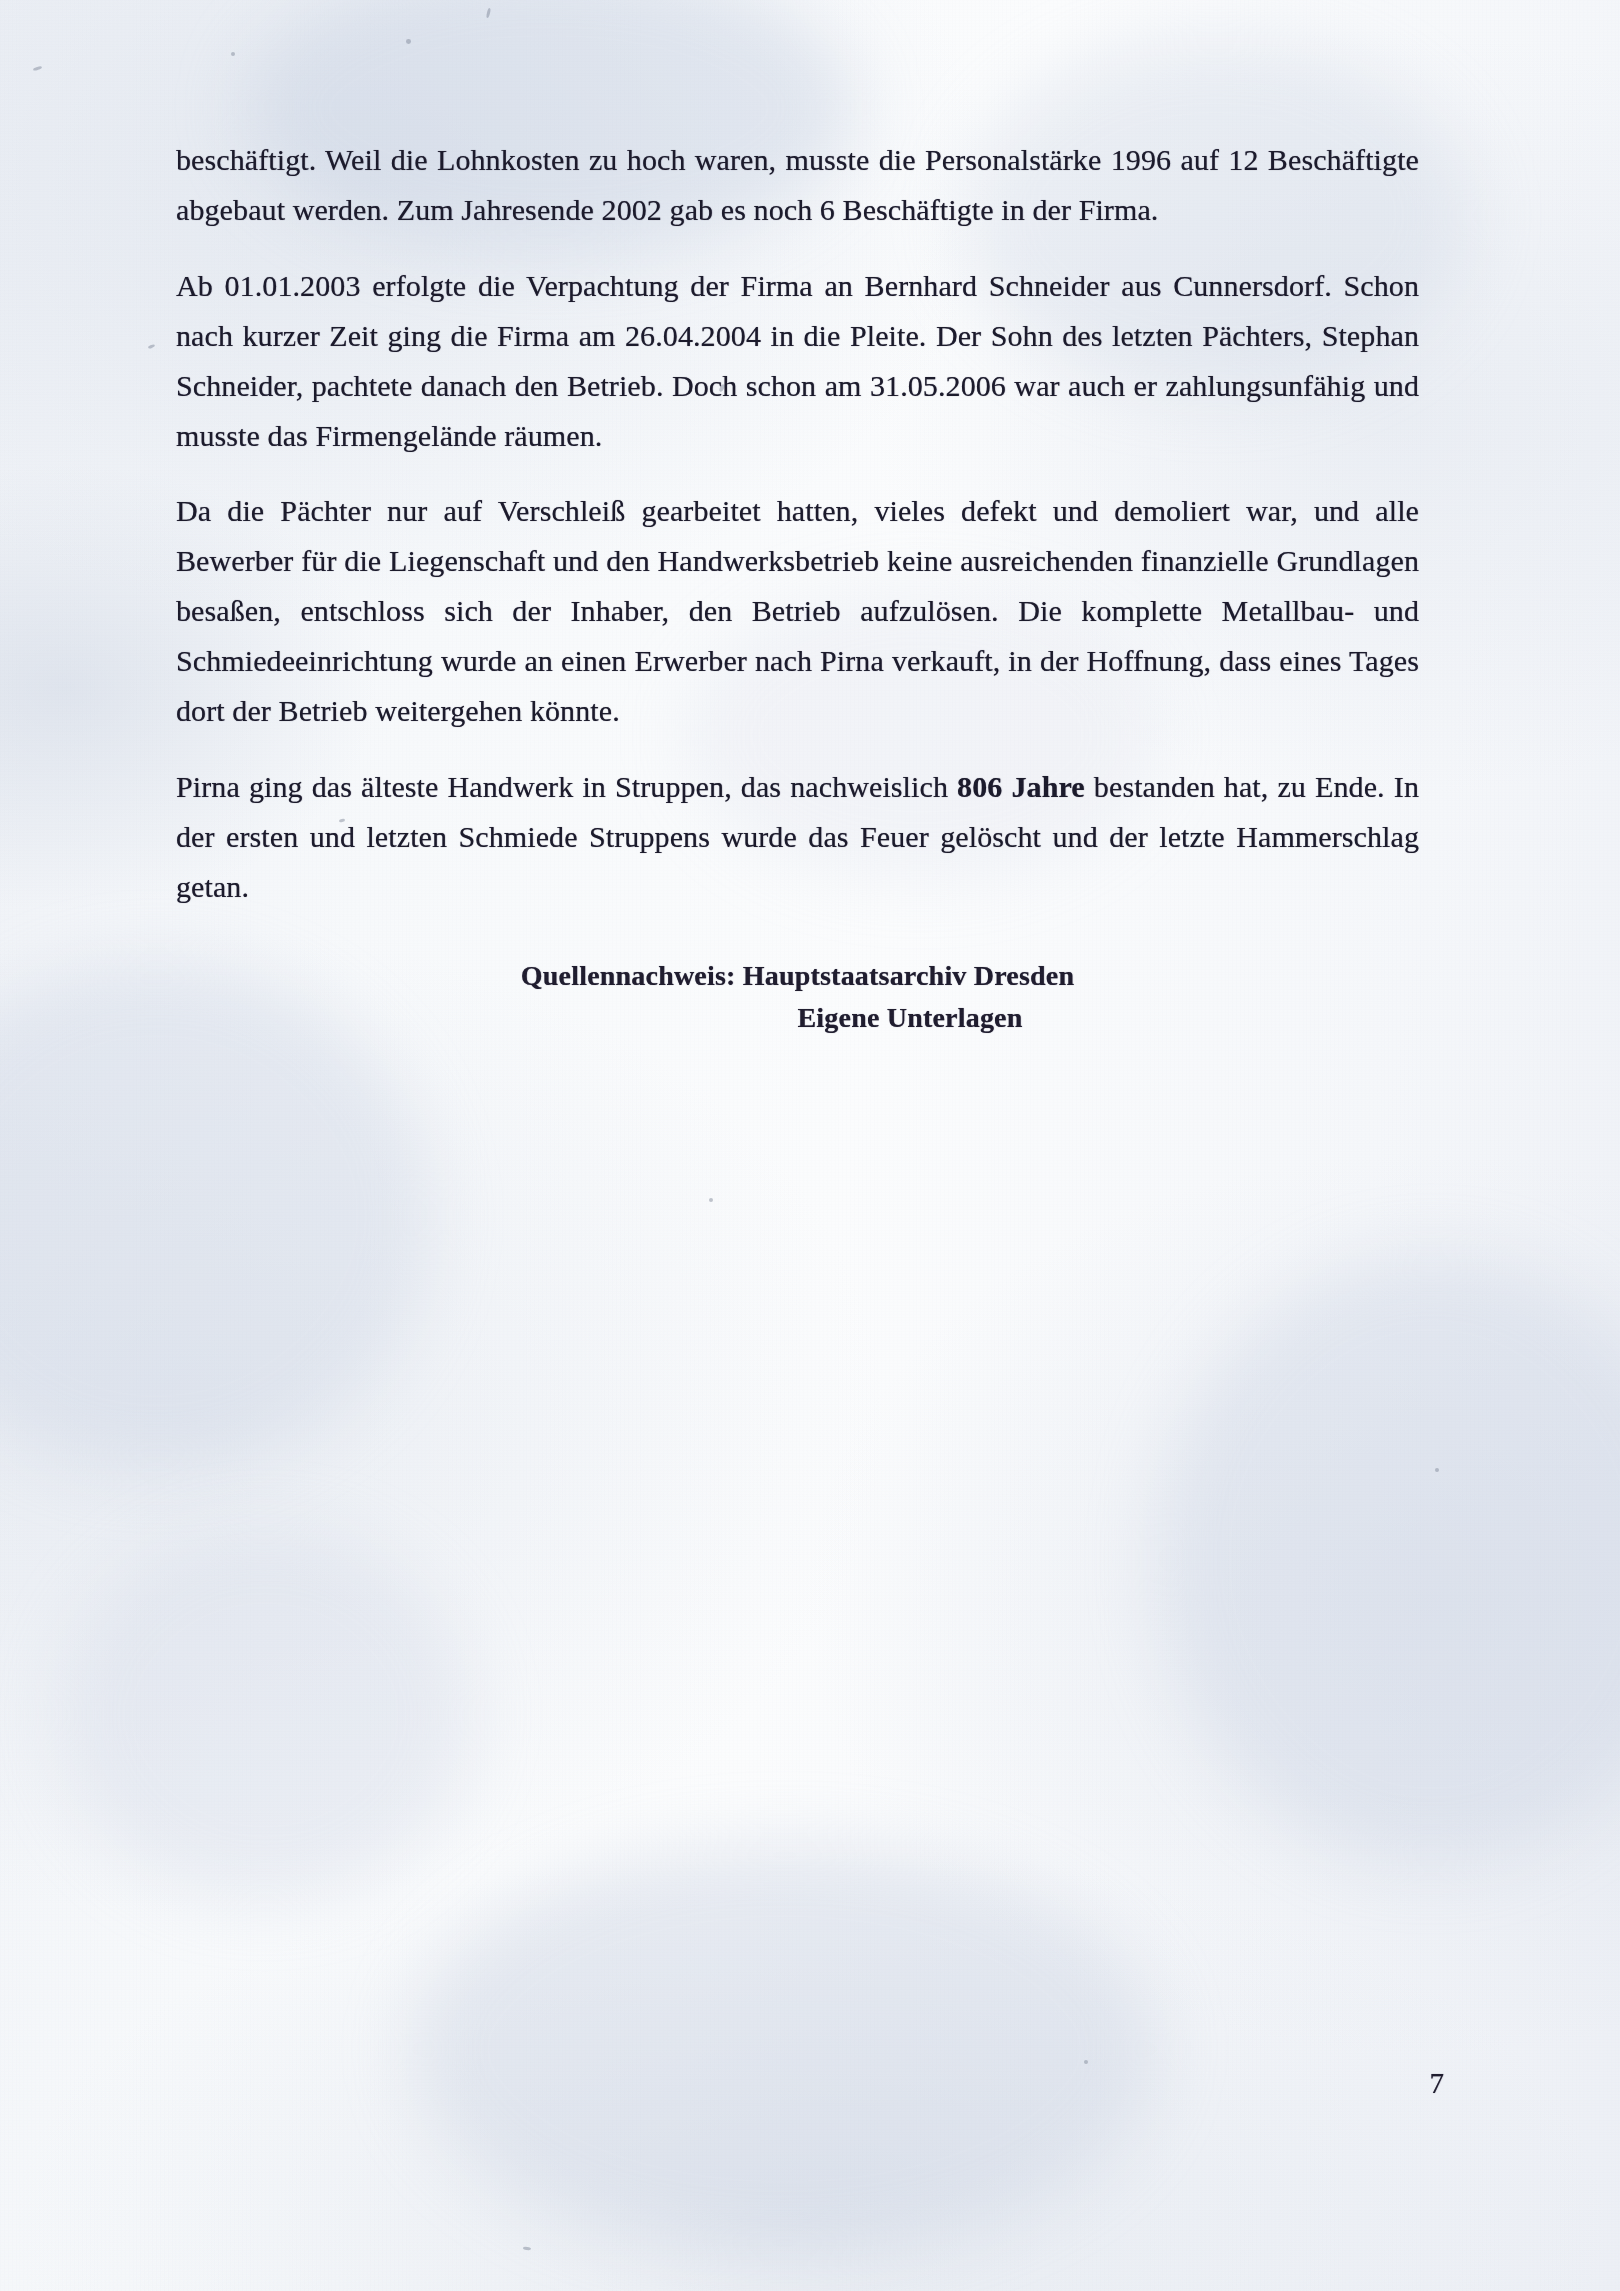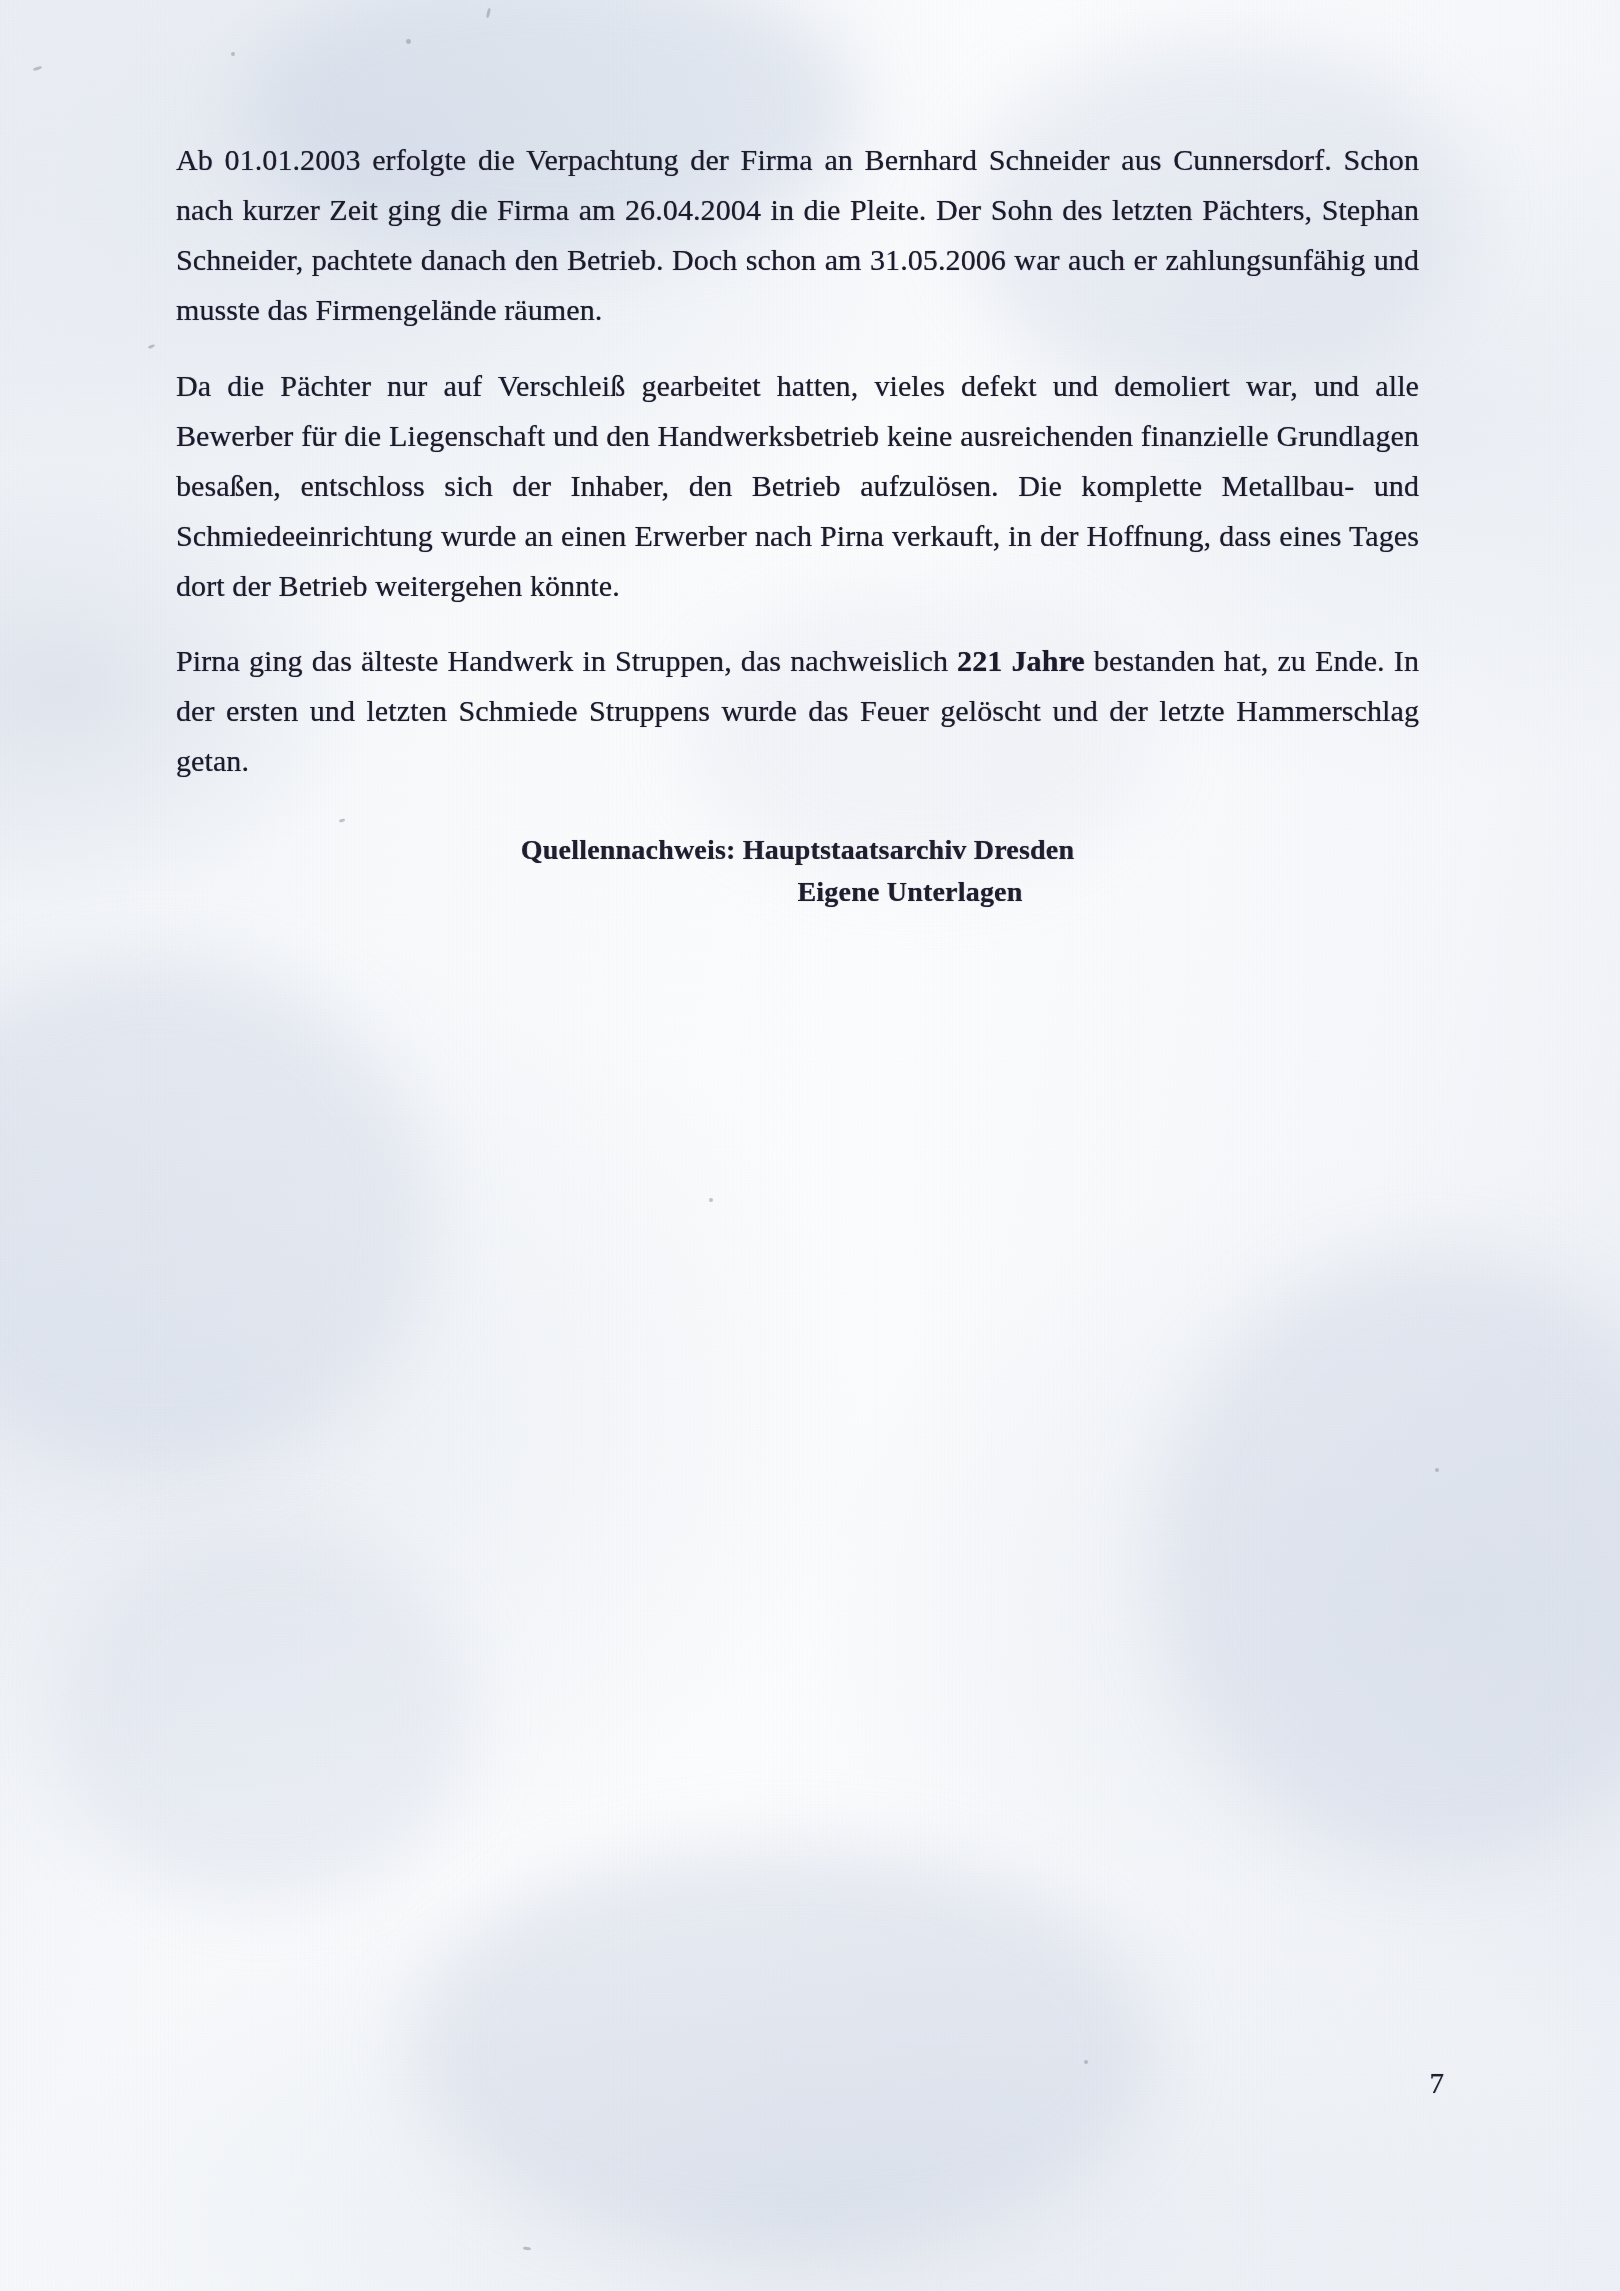--- a/index.html
+++ b/index.html
@@ -131,26 +131,27 @@
   <div class="speck" style="left:148px;  top:345px;  width:6.9px;  height:2.9px;  transform:rotate(-22deg);"></div>
   <div class="speck" style="left:720px;  top:384px;  width:3.9px;  height:7.8px;  transform:rotate(26deg);"></div>
   <div class="speck" style="left:339px;  top:819px;  width:5.9px;  height:2.9px;  transform:rotate(-12deg);"></div>
   <div class="speck" style="left:709px;  top:1198px; width:3.9px;  height:3.9px;"></div>
   <div class="speck" style="left:1435px; top:1468px; width:3.9px;  height:3.9px;"></div>
   <div class="speck" style="left:523px;  top:2247px; width:7.8px;  height:2.9px;  transform:rotate(8deg);"></div>
   <div class="speck" style="left:1084px; top:2060px; width:3.9px;  height:3.9px;"></div>
 
   <div class="content">
 
+    <p class="para inked">beschäftigt. Weil die Lohnkosten zu hoch waren, musste die Personalstärke 1996 auf 12 Beschäftigte abgebaut werden. Zum Jahresende 2002 gab es noch 6 Beschäftigte in der Firma.</p>
 
     <p class="para inked">Ab 01.01.2003 erfolgte die Verpachtung der Firma an Bernhard Schneider aus Cunnersdorf. Schon nach kurzer Zeit ging die Firma am 26.04.2004 in die Pleite. Der Sohn des letzten Pächters, Stephan Schneider, pachtete danach den Betrieb. Doch schon am 31.05.2006 war auch er zahlungsunfähig und musste das Firmengelände räumen.</p>
 
     <p class="para inked">Da die Pächter nur auf Verschleiß gearbeitet hatten, vieles defekt und demoliert war, und alle Bewerber für die Liegenschaft und den Handwerksbetrieb keine ausreichenden finanzielle Grundlagen besaßen, entschloss sich der Inhaber, den Betrieb aufzulösen. Die komplette Metallbau- und Schmiedeeinrichtung wurde an einen Erwerber nach Pirna verkauft, in der Hoffnung, dass eines Tages dort der Betrieb weitergehen könnte.</p>
 
-    <p class="para inked"><span>Pirna ging das älteste Handwerk in Struppen, das nachweislich </span><b>221 Jahre</b><span> bestanden hat, zu Ende. In der ersten und letzten Schmiede Struppens wurde das Feuer gelöscht und der letzte Hammerschlag getan.</span></p>
+    <p class="para inked"><span>Pirna ging das älteste Handwerk in Struppen, das nachweislich </span><b>806 Jahre</b><span> bestanden hat, zu Ende. In der ersten und letzten Schmiede Struppens wurde das Feuer gelöscht und der letzte Hammerschlag getan.</span></p>
 
     <div class="sources inked">
       <div class="src-line"><span>Quellennachweis:</span>&nbsp;<span>Hauptstaatsarchiv Dresden</span></div>
       <div class="src-line src-indent">Eigene Unterlagen</div>
     </div>
 
   </div>
 
   <div class="page-number inked">7</div>
 

